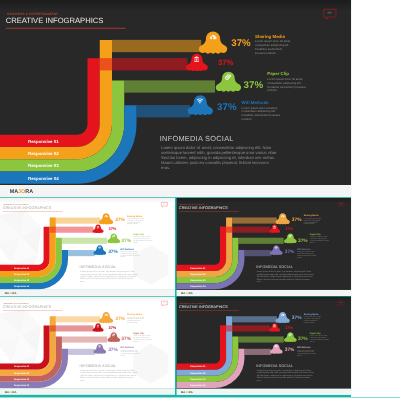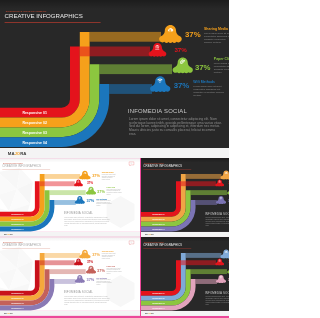--- a/index.html
+++ b/index.html
@@ -1,17 +1,17 @@
 <!DOCTYPE html>
 <html><head>
 <meta charset="utf-8">
 <style>
   html,body{margin:0;padding:0;background:#ffffff;}
   body{width:281px;height:318px;overflow:hidden;font-family:"Liberation Sans",sans-serif;}
-  .page{position:relative;width:229px;height:318px;background:#ec4899;overflow:hidden;}
+  .page{position:relative;width:281px;height:318px;background:#14b8a6;overflow:hidden;}
   .slot{position:absolute;overflow:hidden;}
   .slot > svg{display:block;width:100%;height:100%;}
 </style>
 </head>
 <body>
 
 <div class="page">
 <div class="slot" style="left:0px;top:0px;width:281px;height:158px;">
 <svg viewBox="0 0 281 158" xmlns="http://www.w3.org/2000/svg" font-family="Liberation Sans, sans-serif">
 <defs>

